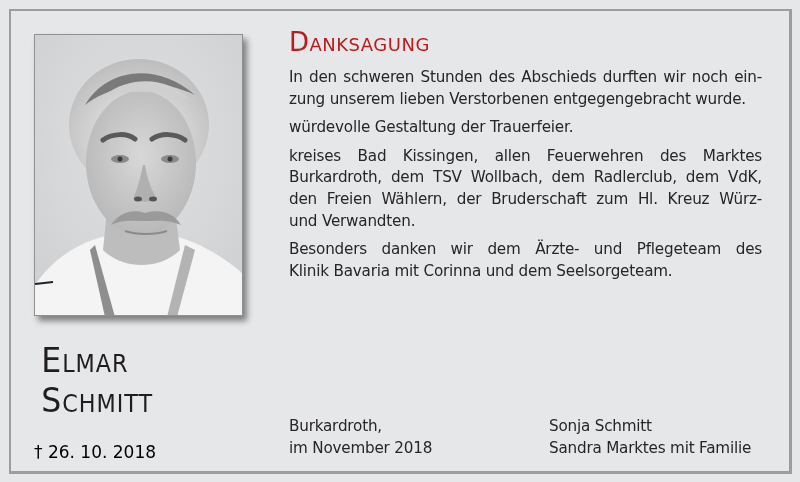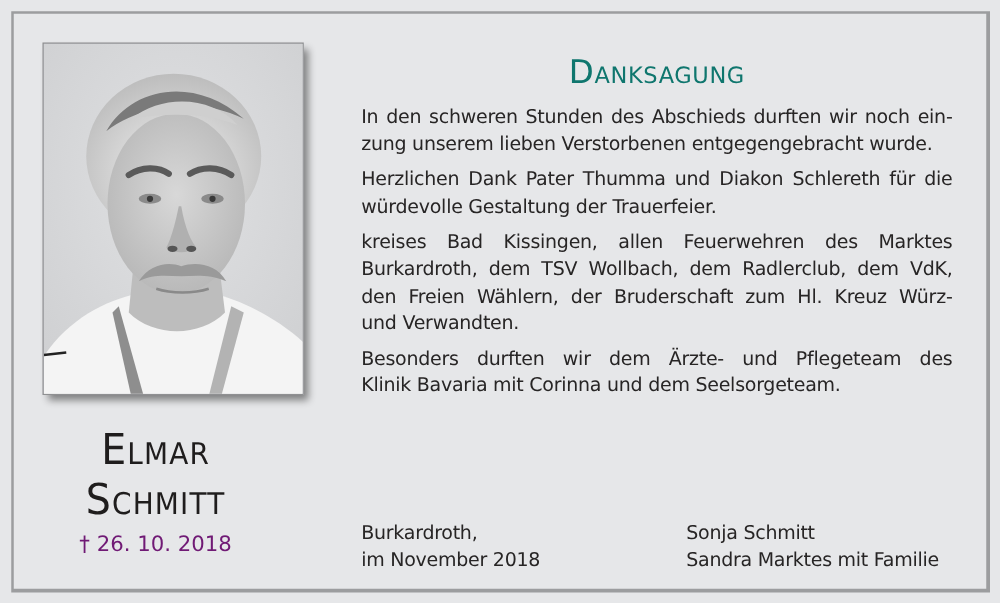--- a/index.html
+++ b/index.html
@@ -30,60 +30,59 @@
       height: 282px;
       border: 1px solid #8f9092;
       box-sizing: border-box;
       background: #d9dadc;
       box-shadow: 4px 5px 6px rgba(0,0,0,0.45);
       overflow: hidden;
     }
     .photo svg { display: block; }
     .name-block {
       position: absolute;
-      left: 20px;
+      left: 34px;
       width: 209px;
       top: 340px;
-      text-align: center;
+      text-align: left;
       color: #1f1d1d;
       font-family: "Liberation Serif", serif;
     }
     .name-line {
       font-size: 34px;
       line-height: 40px;
       letter-spacing: 1px;
       font-variant: small-caps;
       font-family: "DejaVu Sans", sans-serif;
       font-weight: normal;
       transform: scaleX(0.93);
     }
     .death {
-      margin-top: 6px;
+      margin-top: 22px;
       font-size: 17px;
       line-height: 20px;
       font-family: "DejaVu Sans", sans-serif;
-      color: #701a75;
+      color: #000000;
     }
     .content {
       position: absolute;
       left: 289px;
       top: 27px;
       width: 473px;
       color: #272525;
       font-family: "DejaVu Sans", sans-serif;
     }
     .title {
       font-size: 26px;
       line-height: 30px;
       font-variant: small-caps;
       letter-spacing: 0.5px;
-      margin: 16px 0 10px 0;
+      margin: 0 0 10px 0;
       font-weight: normal;
-      color: #0f766e;
-      text-align: center;
+      color: #b91c1c;
     }
     .para {
       font-size: 15.2px;
       line-height: 21.6px;
       margin: 0 0 7px 0;
       text-align: justify;
       letter-spacing: -0.2px;
     }
     .para .line {
       display: block;
@@ -180,33 +179,32 @@
 
 <div class="content">
   <h1 class="title">Danksagung</h1>
 
   <p class="para">
     <span class="line">In den schweren Stunden des Abschieds durften wir noch ein-</span>
     <span class="line last">zung unserem lieben Verstorbenen entgegengebracht wurde.</span>
   </p>
 
   <p class="para">
-    <span class="line">Herzlichen Dank Pater Thumma und Diakon Schlereth für die</span>
     <span class="line last">würdevolle Gestaltung der Trauerfeier.</span>
   </p>
 
   <p class="para">
     <span class="line">kreises Bad Kissingen, allen Feuerwehren des Marktes</span>
     <span class="line">Burkardroth, dem TSV Wollbach, dem Radlerclub, dem VdK,</span>
     <span class="line">den Freien Wählern, der Bruderschaft zum Hl. Kreuz Würz-</span>
     <span class="line last">und Verwandten.</span>
   </p>
 
   <p class="para">
-    <span class="line">Besonders durften wir dem Ärzte- und Pflegeteam des</span>
+    <span class="line">Besonders danken wir dem Ärzte- und Pflegeteam des</span>
     <span class="line last">Klinik Bavaria mit Corinna und dem Seelsorgeteam.</span>
   </p>
 </div>
 
 <div class="signoff">
   <div class="col-left">
     <span>Burkardroth,</span>
     <span>im November 2018</span>
   </div>
   <div class="col-right">

